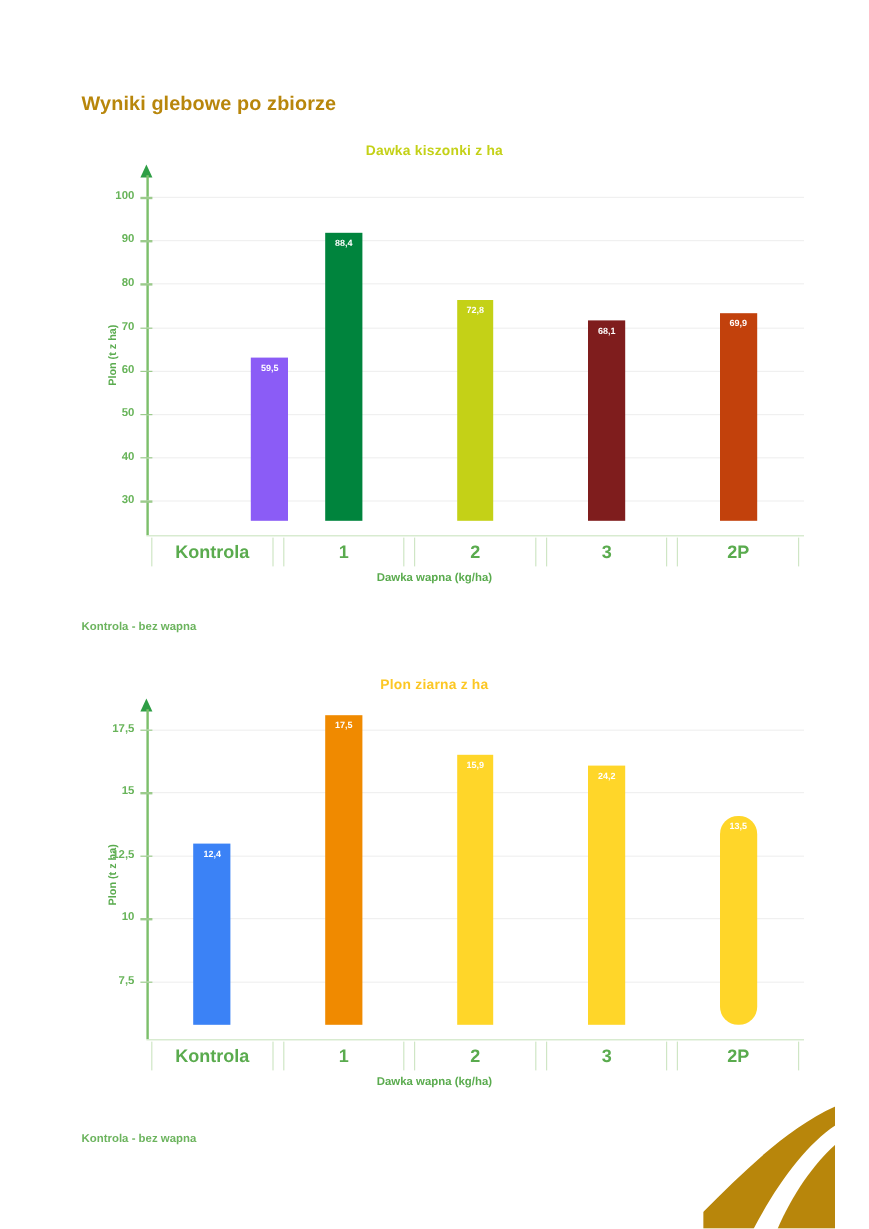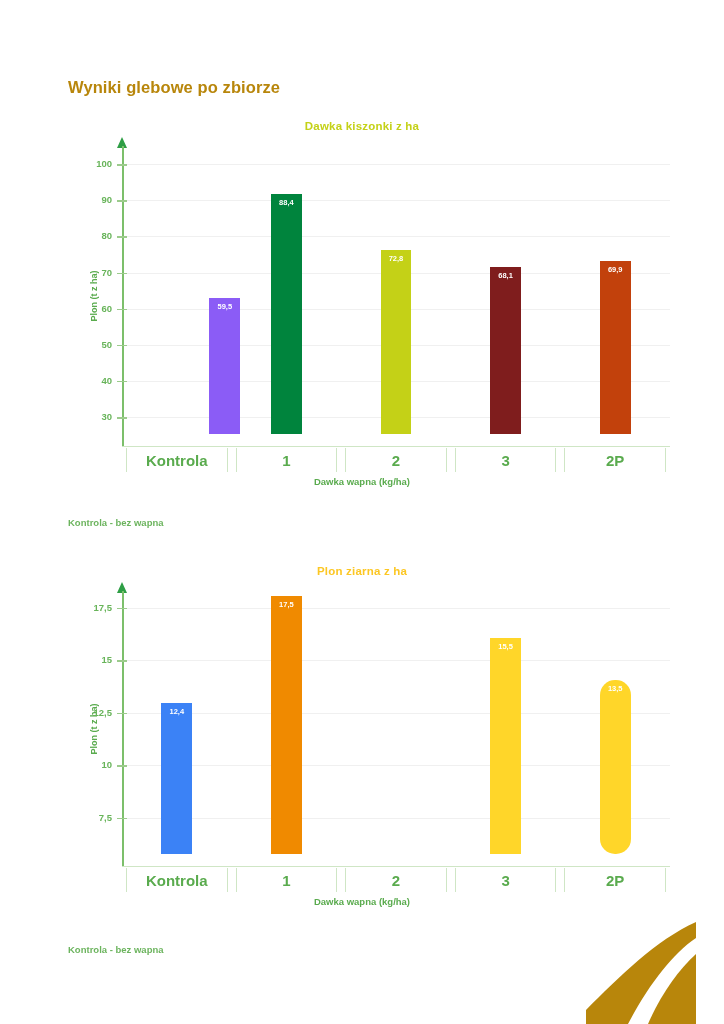--- a/index.html
+++ b/index.html
@@ -295,22 +295,25 @@
           <div class="tick-mark" style="top: 16.7939px;"></div>
           <div class="tick-label" style="top: 16.7939px;">17,5</div>
         </div>
       <div class="bars-layer" id="bars-1">
           <div class="bar" style="left: 7.2%; width: 5.6%; height: 151.145px; background: #3b82f6;">
             <div class="bar-label">12,4</div>
           </div>
           <div class="bar" style="left: 27.2%; width: 5.6%; height: 258.206px; background: rgb(240, 138, 0);">
             <div class="bar-label">17,5</div>
           </div>
+          <div class="bar" style="left: 47.2%; width: 5.6%; height: 224.618px; background: rgb(255, 214, 41);">
+            <div class="bar-label">15,9</div>
+          </div>
           <div class="bar" style="left: 67.2%; width: 5.6%; height: 216.221px; background: rgb(255, 214, 41);">
-            <div class="bar-label">15,5</div>
+            <div class="bar-label">24,2</div>
           </div>
           <div class="bar" style="left: 87.2%; width: 5.6%; height: 174.237px; background: rgb(255, 214, 41); border-radius: 15px;">
             <div class="bar-label">13,5</div>
           </div>
         </div>
     </div>
 
     <div style="position:relative; height:30px;">
       <div class="cat-axis" id="cats-1">
         <div class="cat-axis-top"></div>

